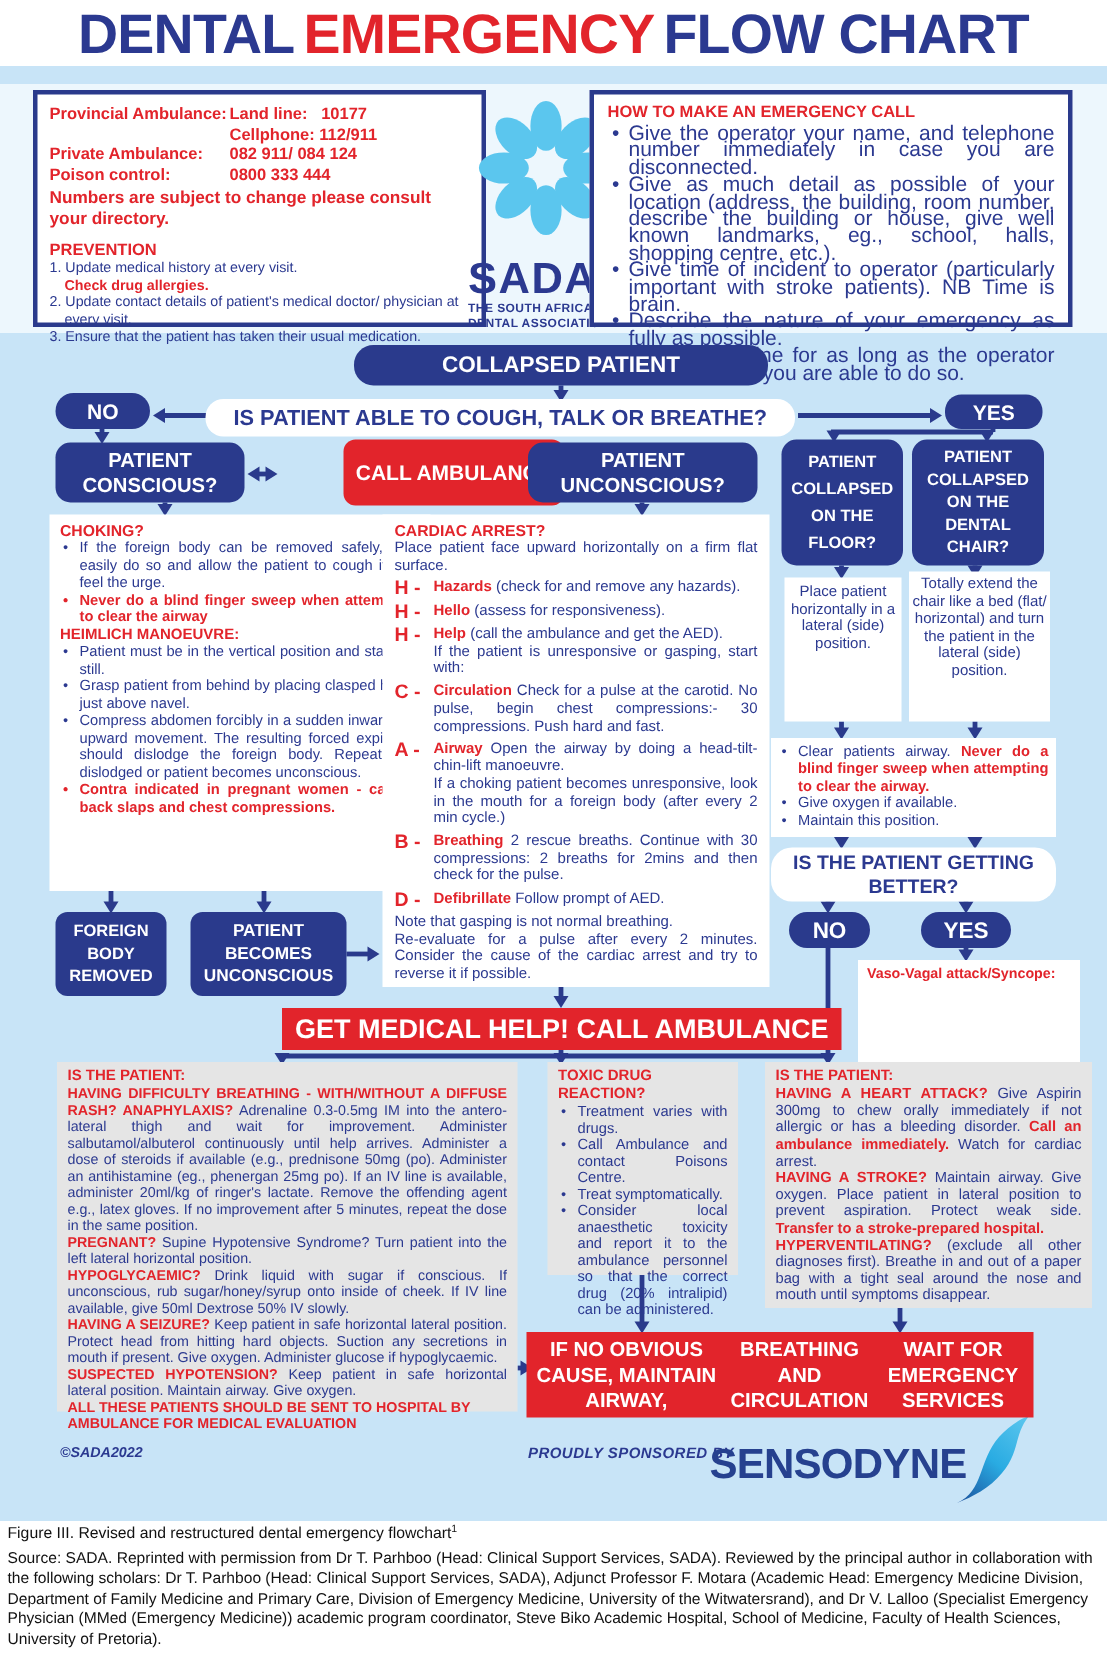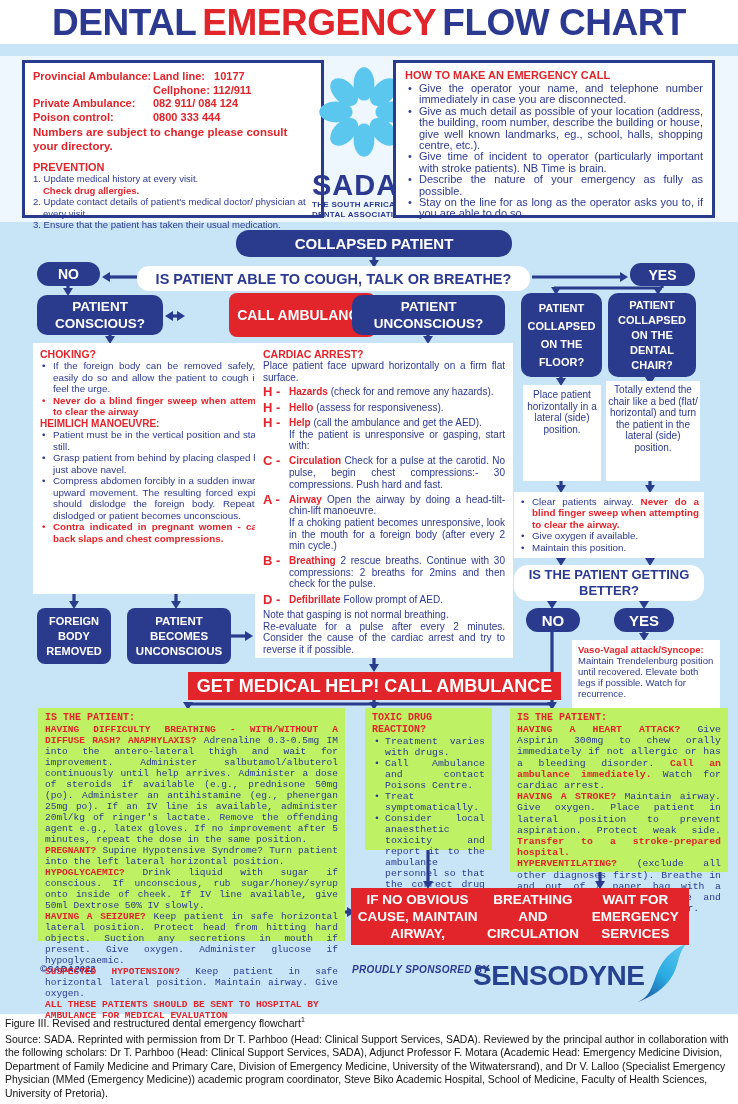--- a/index.html
+++ b/index.html
@@ -25,21 +25,21 @@
   .prevention-t { font-size:11px; font-weight:bold; color:#e2242b; margin-top:8px; }
   .prev { font-size:9.5px; color:#2b3990; line-height:11.5px; padding-left:10px; text-indent:-10px; }
   .prev-sub { font-size:9.5px; font-weight:bold; color:#e2242b; line-height:11.5px; padding-left:10px; }
   
   .sada { left:312px; top:60px; width:116px; height:160px; text-align:left; }
   .sada-name { font-size:29px; font-weight:bold; color:#2b3990; letter-spacing:1px; line-height:30px; margin-top:2px; }
   .sada-sub { font-size:8px; font-weight:bold; color:#2b3990; line-height:10px; letter-spacing:0.3px; }
   
   .call-box { left:393px; top:60px; width:322px; height:158px; padding:6px 9px; }
   .callbox-t { font-size:11px; font-weight:bold; color:#e2242b; margin-bottom:2px; }
-  .cb-b { font-size:11px; color:#2b3990; line-height:11.4px; text-align:justify; position:relative; padding-left:14px; }
+  .cb-b { font-size:14px; color:#2b3990; line-height:11.4px; text-align:justify; position:relative; padding-left:14px; }
   .cb-b::before { content:"•"; position:absolute; left:3px; }
   
   .npill { background:#2a3a8c; color:#fff; font-weight:bold; text-align:center;
            display:flex; align-items:center; justify-content:center; }
   .wpill { background:#fff; color:#2b3990; font-weight:bold; text-align:center;
            display:flex; align-items:center; justify-content:center; }
   .rbox  { background:#e2242b; color:#fff; font-weight:bold; text-align:center;
            display:flex; align-items:center; justify-content:center; }
   .wbox  { background:#fff; }
   .z2 { z-index:2; }
@@ -65,21 +65,21 @@
              color:#2b3990; text-align:center; padding:4px 2px; }
   .note-sm2 { left:606px; top:381px; width:94px; height:100px; font-size:10px; line-height:11.5px;
              color:#2b3990; text-align:center; padding:3px 2px; }
   .airway-box { left:514px; top:492px; width:190px; height:66px; padding:4px 5px;
                 font-size:9.8px; line-height:11.4px; }
   .vaso-box { left:572px; top:640px; width:148px; height:68px; padding:4px 6px;
               font-size:9.5px; line-height:11px; }
   .vaso-h { color:#e2242b; font-weight:bold; }
   .vaso-b { color:#2b3990; }
   
-  .botbox { background:#bef264; padding:4px 7px;font-family:Liberation Mono, monospace; }
+  .botbox { background:#e5e5e5; padding:4px 7px; }
   .bl-box { left:38px; top:708px; width:307px; height:233px; font-size:9.5px; line-height:11px; }
   .bm-box { left:365px; top:708px; width:127px; height:142px; font-size:9.8px; line-height:11px; }
   .br-box { left:510px; top:708px; width:218px; height:164px; font-size:9.8px; line-height:11.2px; }
   .bt { color:#e2242b; font-weight:bold; font-size:10px; line-height:12px; }
   .sec { text-align:justify; color:#2b3990; }
   .sh { color:#e2242b; font-weight:bold; }
   .bfoot { color:#e2242b; font-weight:bold; }
   .redline { color:#e2242b; font-weight:bold; }
   .redbottom { left:351px; top:888px; width:338px; height:57px; flex-direction:row;
                font-size:13.5px; line-height:17px; }
@@ -290,21 +290,20 @@
   <div class="bullet navy">Maintain this position.</div>
 </div>
 
 <div class="abs z2 wpill" style="left:514px;top:565px;width:190px;height:36px;border-radius:14px;font-size:13px;line-height:16px;padding:0 14px;">IS THE PATIENT GETTING BETTER?</div>
 
 <div class="abs z2 npill" style="left:526px;top:608px;width:54px;height:24px;border-radius:12px;font-size:15px;">NO</div>
 <div class="abs z2 npill" style="left:614px;top:608px;width:60px;height:24px;border-radius:12px;font-size:15px;">YES</div>
 
 <div class="abs z2 wbox vaso-box">
   <span class="vaso-h">Vaso-Vagal attack/Syncope:</span>
-  <div class="vaso-b">Maintain Trendelenburg position until recovered. Elevate both legs if possible. Watch for recurrence.</div>
 </div>
 
 <div class="abs z2 npill" style="left:37px;top:608px;width:74px;height:56px;border-radius:8px;font-size:11px;line-height:15px;padding:2px;">FOREIGN BODY REMOVED</div>
 <div class="abs z2 npill" style="left:127px;top:608px;width:104px;height:56px;border-radius:8px;font-size:11.5px;line-height:15px;padding:2px;">PATIENT BECOMES UNCONSCIOUS</div>
 
 <div class="abs z2 rbox" style="left:188px;top:672px;width:373px;height:28px;font-size:18px;">GET MEDICAL HELP! CALL AMBULANCE</div>
 
 <div class="abs z2 botbox bl-box">
   <div class="bt">IS THE PATIENT:</div>
   <div class="sec"><span class="sh">HAVING DIFFICULTY BREATHING - WITH/WITHOUT A DIFFUSE RASH? ANAPHYLAXIS?</span> <span>Adrenaline 0.3-0.5mg IM into the antero-lateral thigh and wait for improvement. Administer salbutamol/albuterol continuously until help arrives. Administer a dose of steroids if available (e.g., prednisone 50mg (po). Administer an antihistamine (eg., phenergan 25mg po). If an IV line is available, administer 20ml/kg of ringer's lactate. Remove the offending agent e.g., latex gloves. If no improvement after 5 minutes, repeat the dose in the same position.</span></div>

